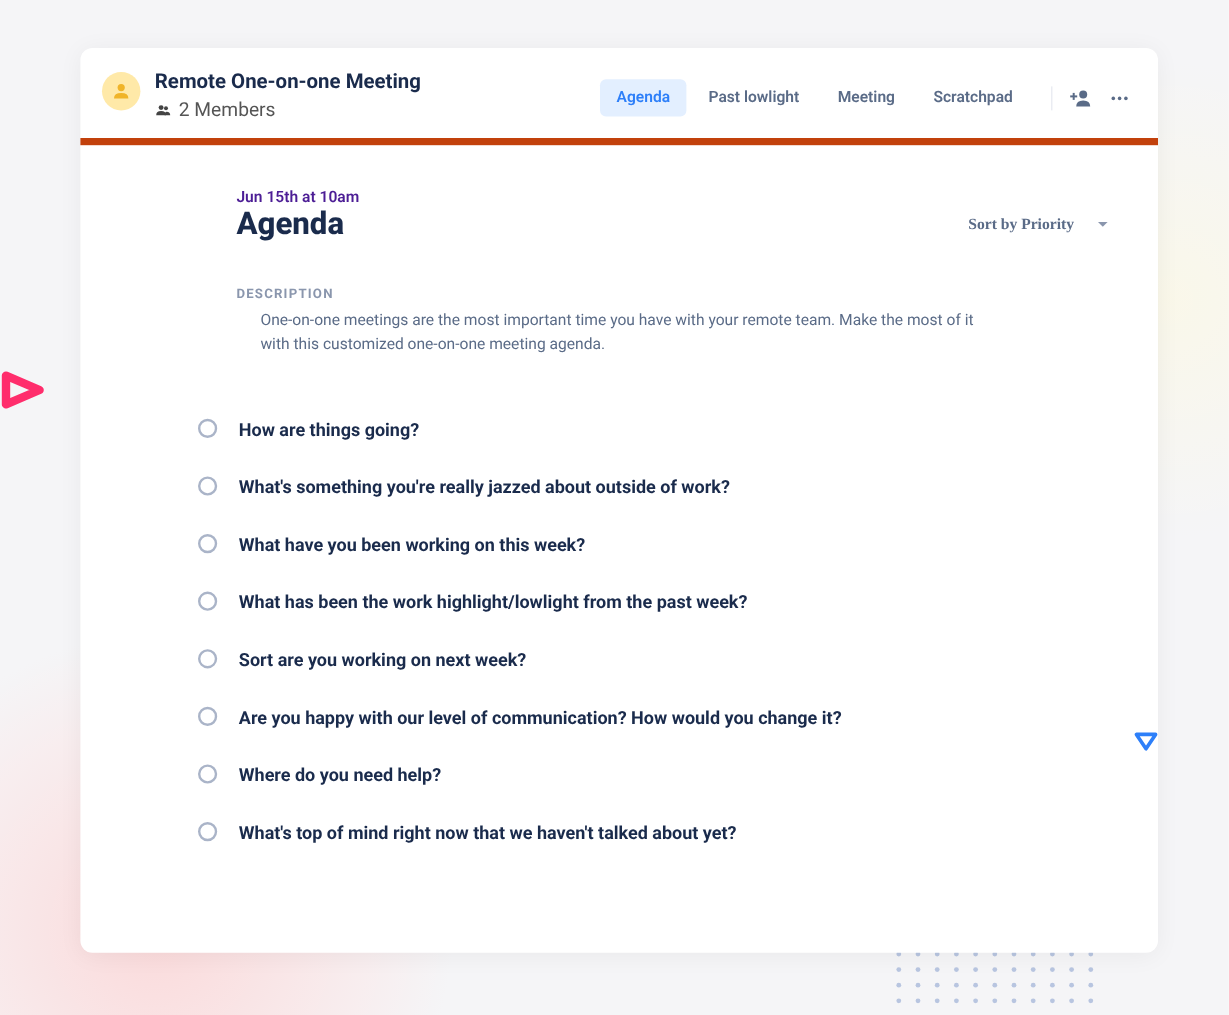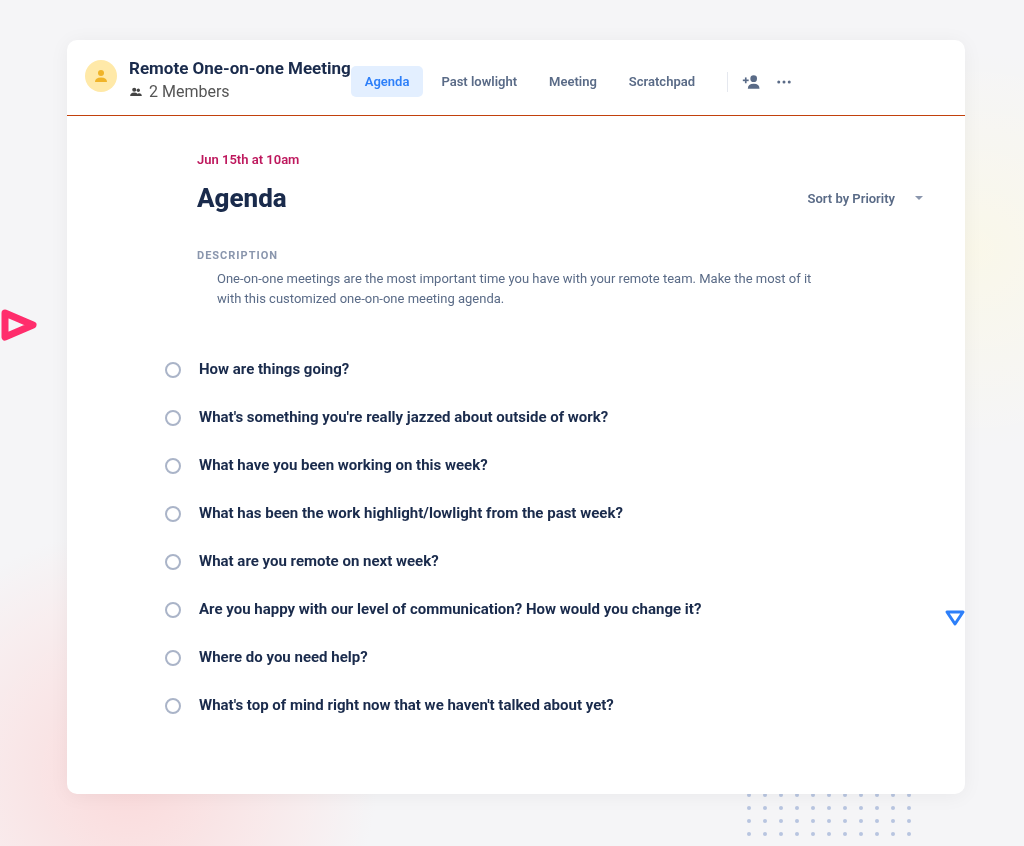--- a/index.html
+++ b/index.html
@@ -79,22 +79,23 @@
       width: 898px;
       height: 754px;
       background: #ffffff;
       border-radius: 10px;
       box-shadow: 0 2px 20px rgba(0,0,0,0.05);
       z-index: 2;
     }
     .header {
       display: flex;
       align-items: flex-start;
+      justify-content: space-between;
       padding: 18px 22px 14px 18px;
-      border-bottom: 1px solid #c2410c;
+      border-bottom: 6px solid #c2410c;
     }
     .header-left {
       display: flex;
       align-items: flex-start;
       gap: 12px;
     }
     .avatar {
       width: 32px;
       height: 32px;
       border-radius: 50%;
@@ -163,42 +164,42 @@
       justify-content: center;
       color: #5a6b87;
       cursor: pointer;
     }
     .content {
       padding: 36px 40px 20px 130px;
     }
     .datetime {
       font-size: 13px;
       font-weight: 600;
-      color: #be185d;
-      margin-bottom: 16px;
+      color: #4c1d95;
     }
     .title-row {
       display: flex;
       justify-content: space-between;
       align-items: center;
       margin-bottom: 36px;
     }
     .title {
       font-size: 26px;
       font-weight: 800;
       color: #1a2b4c;
     }
     .sort-control {
       display: flex;
       align-items: center;
       gap: 18px;
       font-size: 13px;
       font-weight: 600;
       color: #5a6b87;
       cursor: pointer;
+      font-family: Liberation Serif, serif;
     }
     .desc-label {
       font-size: 11px;
       font-weight: 700;
       letter-spacing: 1px;
       color: #8a96ad;
       margin-bottom: 7px;
     }
     .desc-text {
       font-size: 13px;
@@ -206,21 +207,21 @@
       color: #5a6b87;
       max-width: 600px;
       margin-bottom: 52px;
       margin-left: 20px;
     }
     .items {
       margin-left: -32px;
     }
     .item {
       display: flex;
-      align-items: flex-end;
+      align-items: flex-start;
       gap: 18px;
       margin-bottom: 30px;
     }
     .checkbox {
       width: 16px;
       height: 16px;
       border: 2px solid #aab4c8;
       border-radius: 50%;
       flex-shrink: 0;
       cursor: pointer;
@@ -417,21 +418,21 @@
       <div class="item">
         <div class="checkbox"></div>
         <div class="item-text">What have you been working on this week?</div>
       </div>
       <div class="item">
         <div class="checkbox"></div>
         <div class="item-text">What has been the work highlight/lowlight from the past week?</div>
       </div>
       <div class="item">
         <div class="checkbox"></div>
-        <div class="item-text">What are you remote on next week?</div>
+        <div class="item-text">Sort are you working on next week?</div>
       </div>
       <div class="item">
         <div class="checkbox"></div>
         <div class="item-text">Are you happy with our level of communication? How would you change it?</div>
       </div>
       <div class="item">
         <div class="checkbox"></div>
         <div class="item-text">Where do you need help?</div>
       </div>
       <div class="item">

